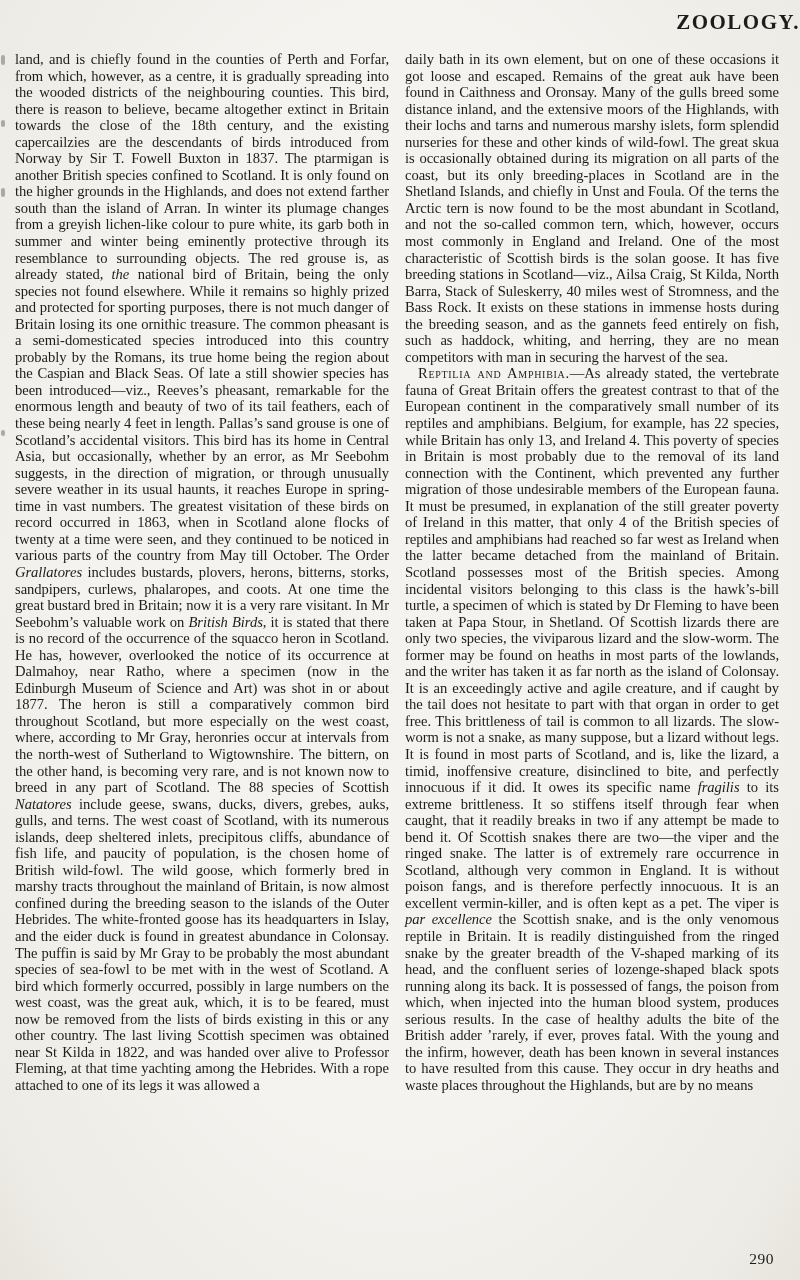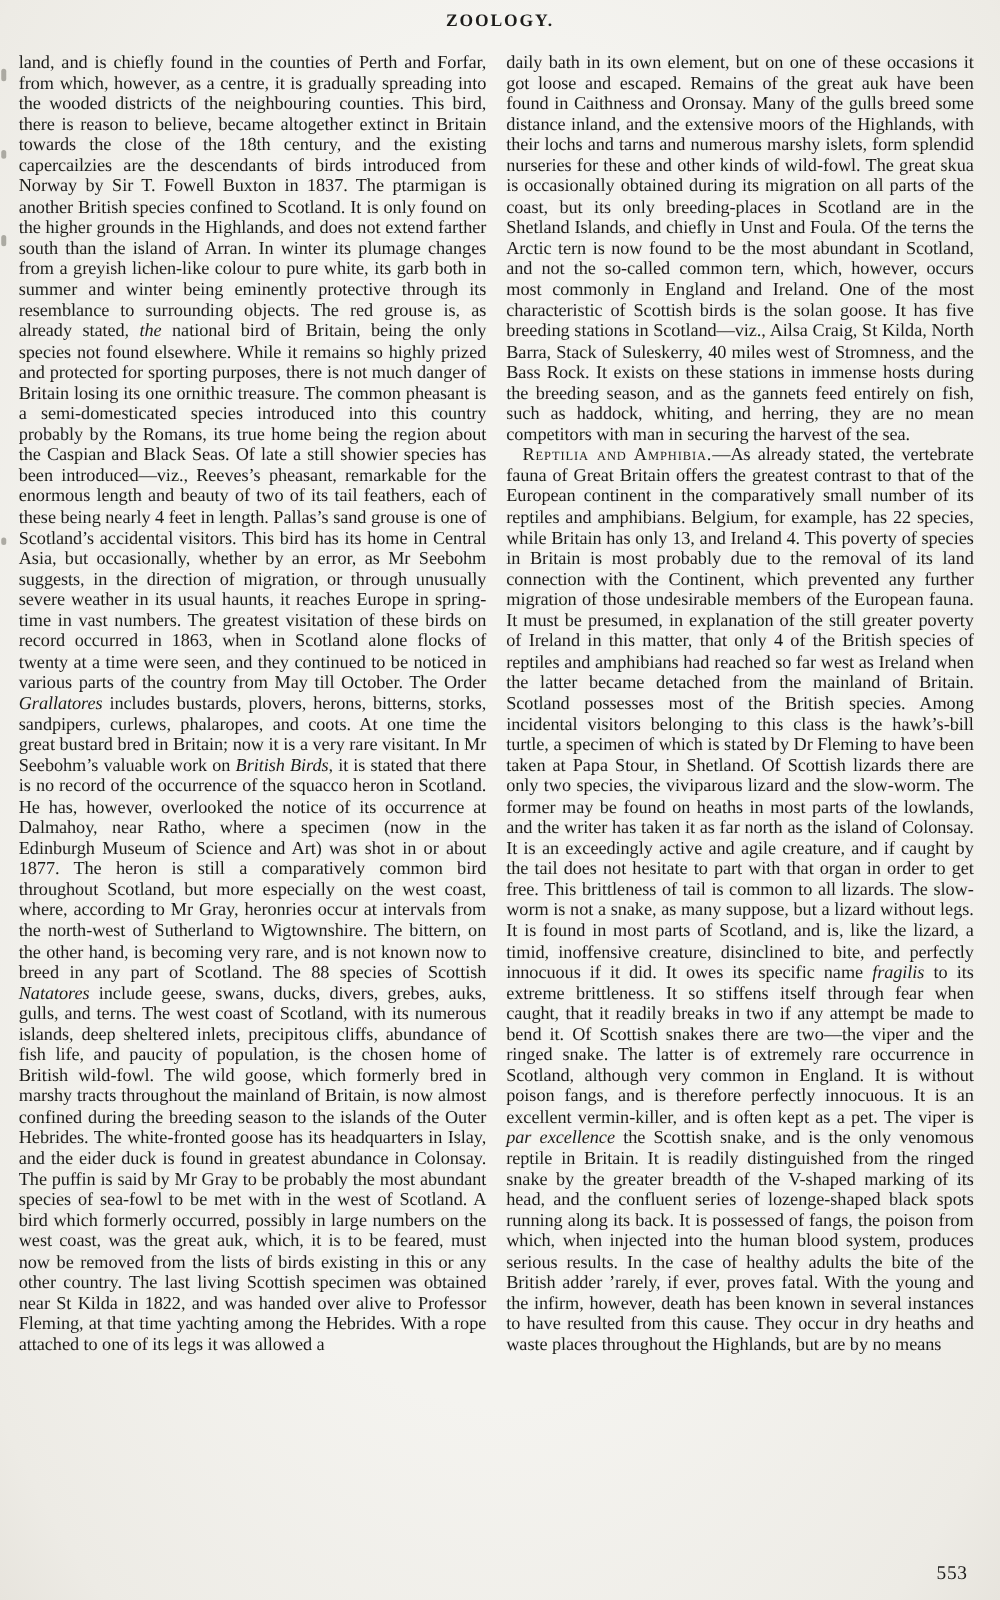--- a/index.html
+++ b/index.html
@@ -11,23 +11,23 @@
     position: relative;
     width: 800px;
     height: 1280px;
     margin: 0 auto;
     background: radial-gradient(ellipse at 50% 45%, #f4f3ef 55%, #edebe5 90%, #e7e4dd 100%);
     overflow: hidden;
     font-family: "Liberation Serif", "DejaVu Serif", serif;
     color: #1c1c1a;
   }
   .page-title {
-    text-align: center;
+    text-align: right;
     font-weight: bold;
-    font-size: 14px;
+    font-size: 21px;
     letter-spacing: 1.5px;
     padding-top: 10px;
     font-family: "Liberation Serif", "DejaVu Serif", serif;
   }
   .columns {
     display: flex;
     align-items: flex-start;
     margin: 16px 12px 0 15px;
   }
   .col {
@@ -95,15 +95,15 @@
       </div>
 
     <div class="divider"></div>
 
     <div class="col col-right">
         <p><span>daily bath in its own element, but on one of these occasions it got loose and escaped. Remains of the great auk have been found in Caithness and Oronsay. Many of the gulls breed some distance inland, and the extensive moors of the Highlands, with their lochs and tarns and numerous marshy islets, form splendid nurseries for these and other kinds of wild-fowl. The great skua is occasionally obtained during its migration on all parts of the coast, but its only breeding-places in Scotland are in the Shetland Islands, and chiefly in Unst and Foula. Of the terns the Arctic tern is now found to be the most abundant in Scotland, and not the so-called common tern, which, however, occurs most commonly in England and Ireland. One of the most characteristic of Scottish birds is the solan goose. It has five breeding stations in Scotland—viz., Ailsa Craig, St Kilda, North Barra, Stack of Suleskerry, 40 miles west of Stromness, and the Bass Rock. It exists on these stations in immense hosts during the breeding season, and as the gannets feed entirely on fish, such as haddock, whiting, and herring, they are no mean competitors with man in securing the harvest of the sea.</span></p>
         <p class="indent"><span class="smallcaps">Reptilia and Amphibia.</span><span>—As already stated, the vertebrate fauna of Great Britain offers the greatest contrast to that of the European continent in the comparatively small number of its reptiles and amphibians. Belgium, for example, has 22 species, while Britain has only 13, and Ireland 4. This poverty of species in Britain is most probably due to the removal of its land connection with the Continent, which prevented any further migration of those undesirable members of the European fauna. It must be presumed, in explanation of the still greater poverty of Ireland in this matter, that only 4 of the British species of reptiles and amphibians had reached so far west as Ireland when the latter became detached from the mainland of Britain. Scotland possesses most of the British species. Among incidental visitors belonging to this class is the hawk’s-bill turtle, a specimen of which is stated by Dr Fleming to have been taken at Papa Stour, in Shetland. Of Scottish lizards there are only two species, the viviparous lizard and the slow-worm. The former may be found on heaths in most parts of the lowlands, and the writer has taken it as far north as the island of Colonsay. It is an exceedingly active and agile creature, and if caught by the tail does not hesitate to part with that organ in order to get free. This brittleness of tail is common to all lizards. The slow-worm is not a snake, as many suppose, but a lizard without legs. It is found in most parts of Scotland, and is, like the lizard, a timid, inoffensive creature, disinclined to bite, and perfectly innocuous if it did. It owes its specific name </span><span class="italic">fragilis</span><span> to its extreme brittleness. It so stiffens itself through fear when caught, that it readily breaks in two if any attempt be made to bend it. Of Scottish snakes there are two—the viper and the ringed snake. The latter is of extremely rare occurrence in Scotland, although very common in England. It is without poison fangs, and is therefore perfectly innocuous. It is an excellent vermin-killer, and is often kept as a pet. The viper is </span><span class="italic">par excellence</span><span> the Scottish snake, and is the only venomous reptile in Britain. It is readily distinguished from the ringed snake by the greater breadth of the V-shaped marking of its head, and the confluent series of lozenge-shaped black spots running along its back. It is possessed of fangs, the poison from which, when injected into the human blood system, produces serious results. In the case of healthy adults the bite of the British adder ’rarely, if ever, proves fatal. With the young and the infirm, however, death has been known in several instances to have resulted from this cause. They occur in dry heaths and waste places throughout the Highlands, but are by no means</span></p>
       </div>
   </div>
 
-  <div class="page-number">553</div>
+  <div class="page-number">290</div>
 
 </div>
 
 </body></html>

